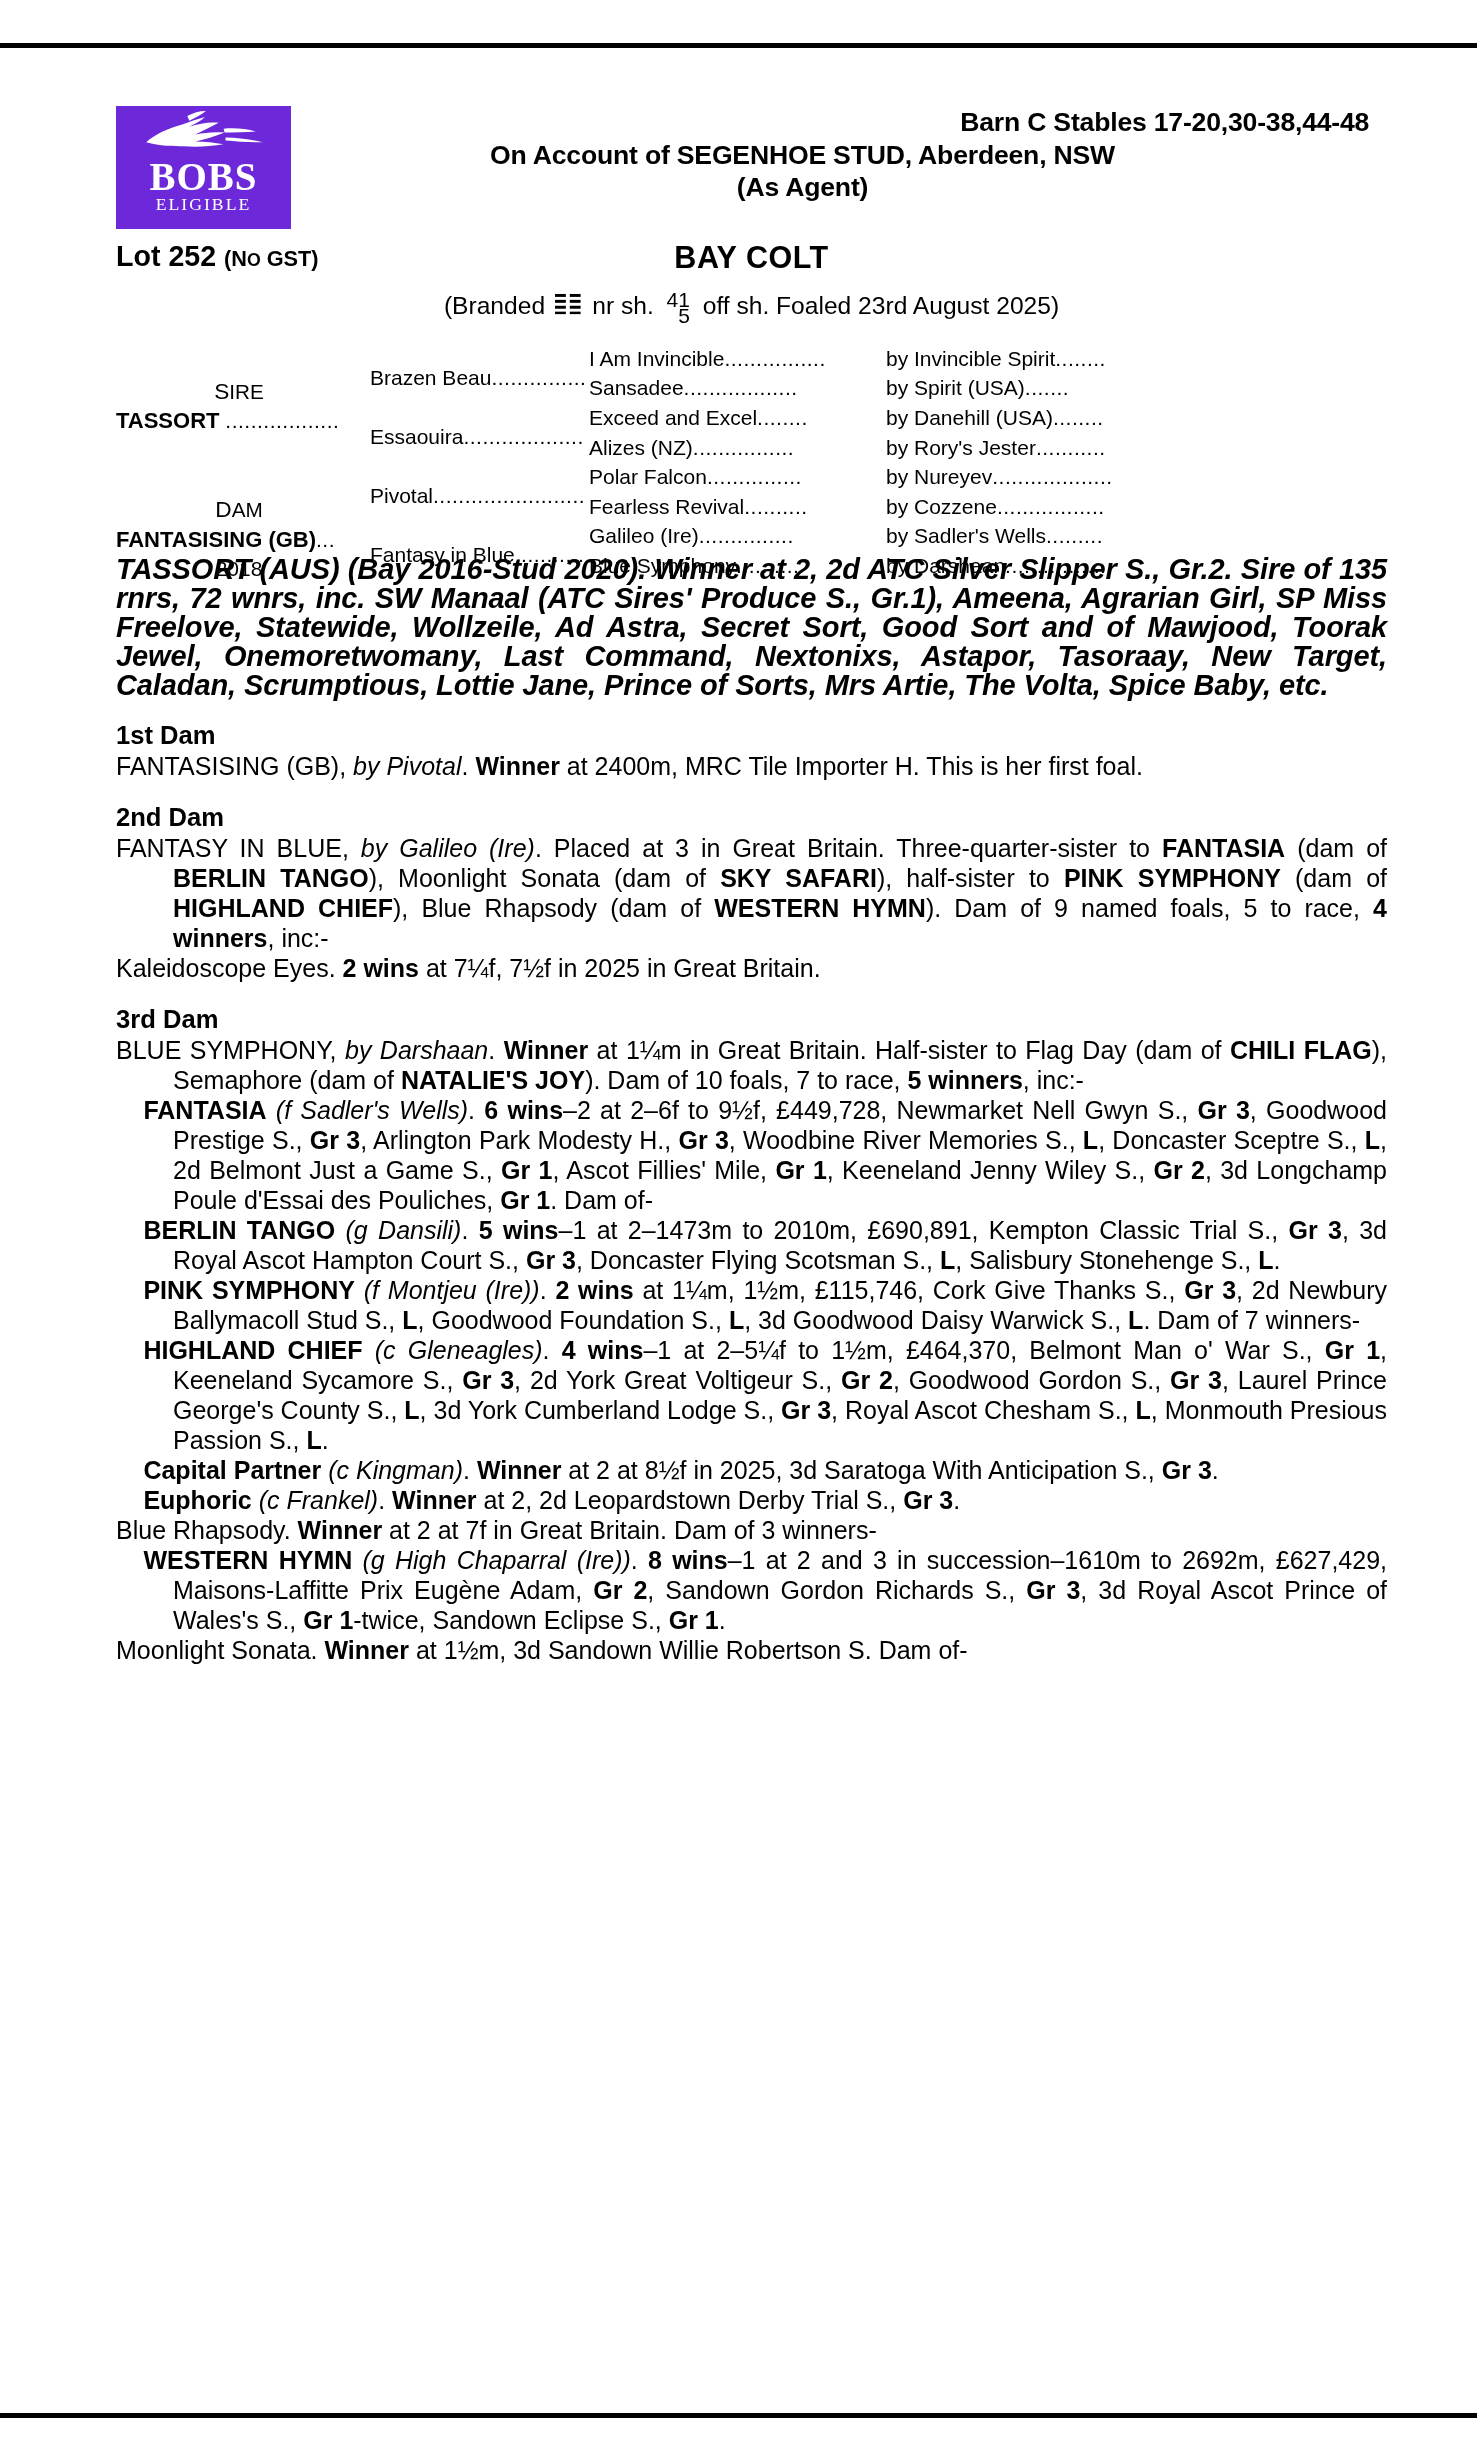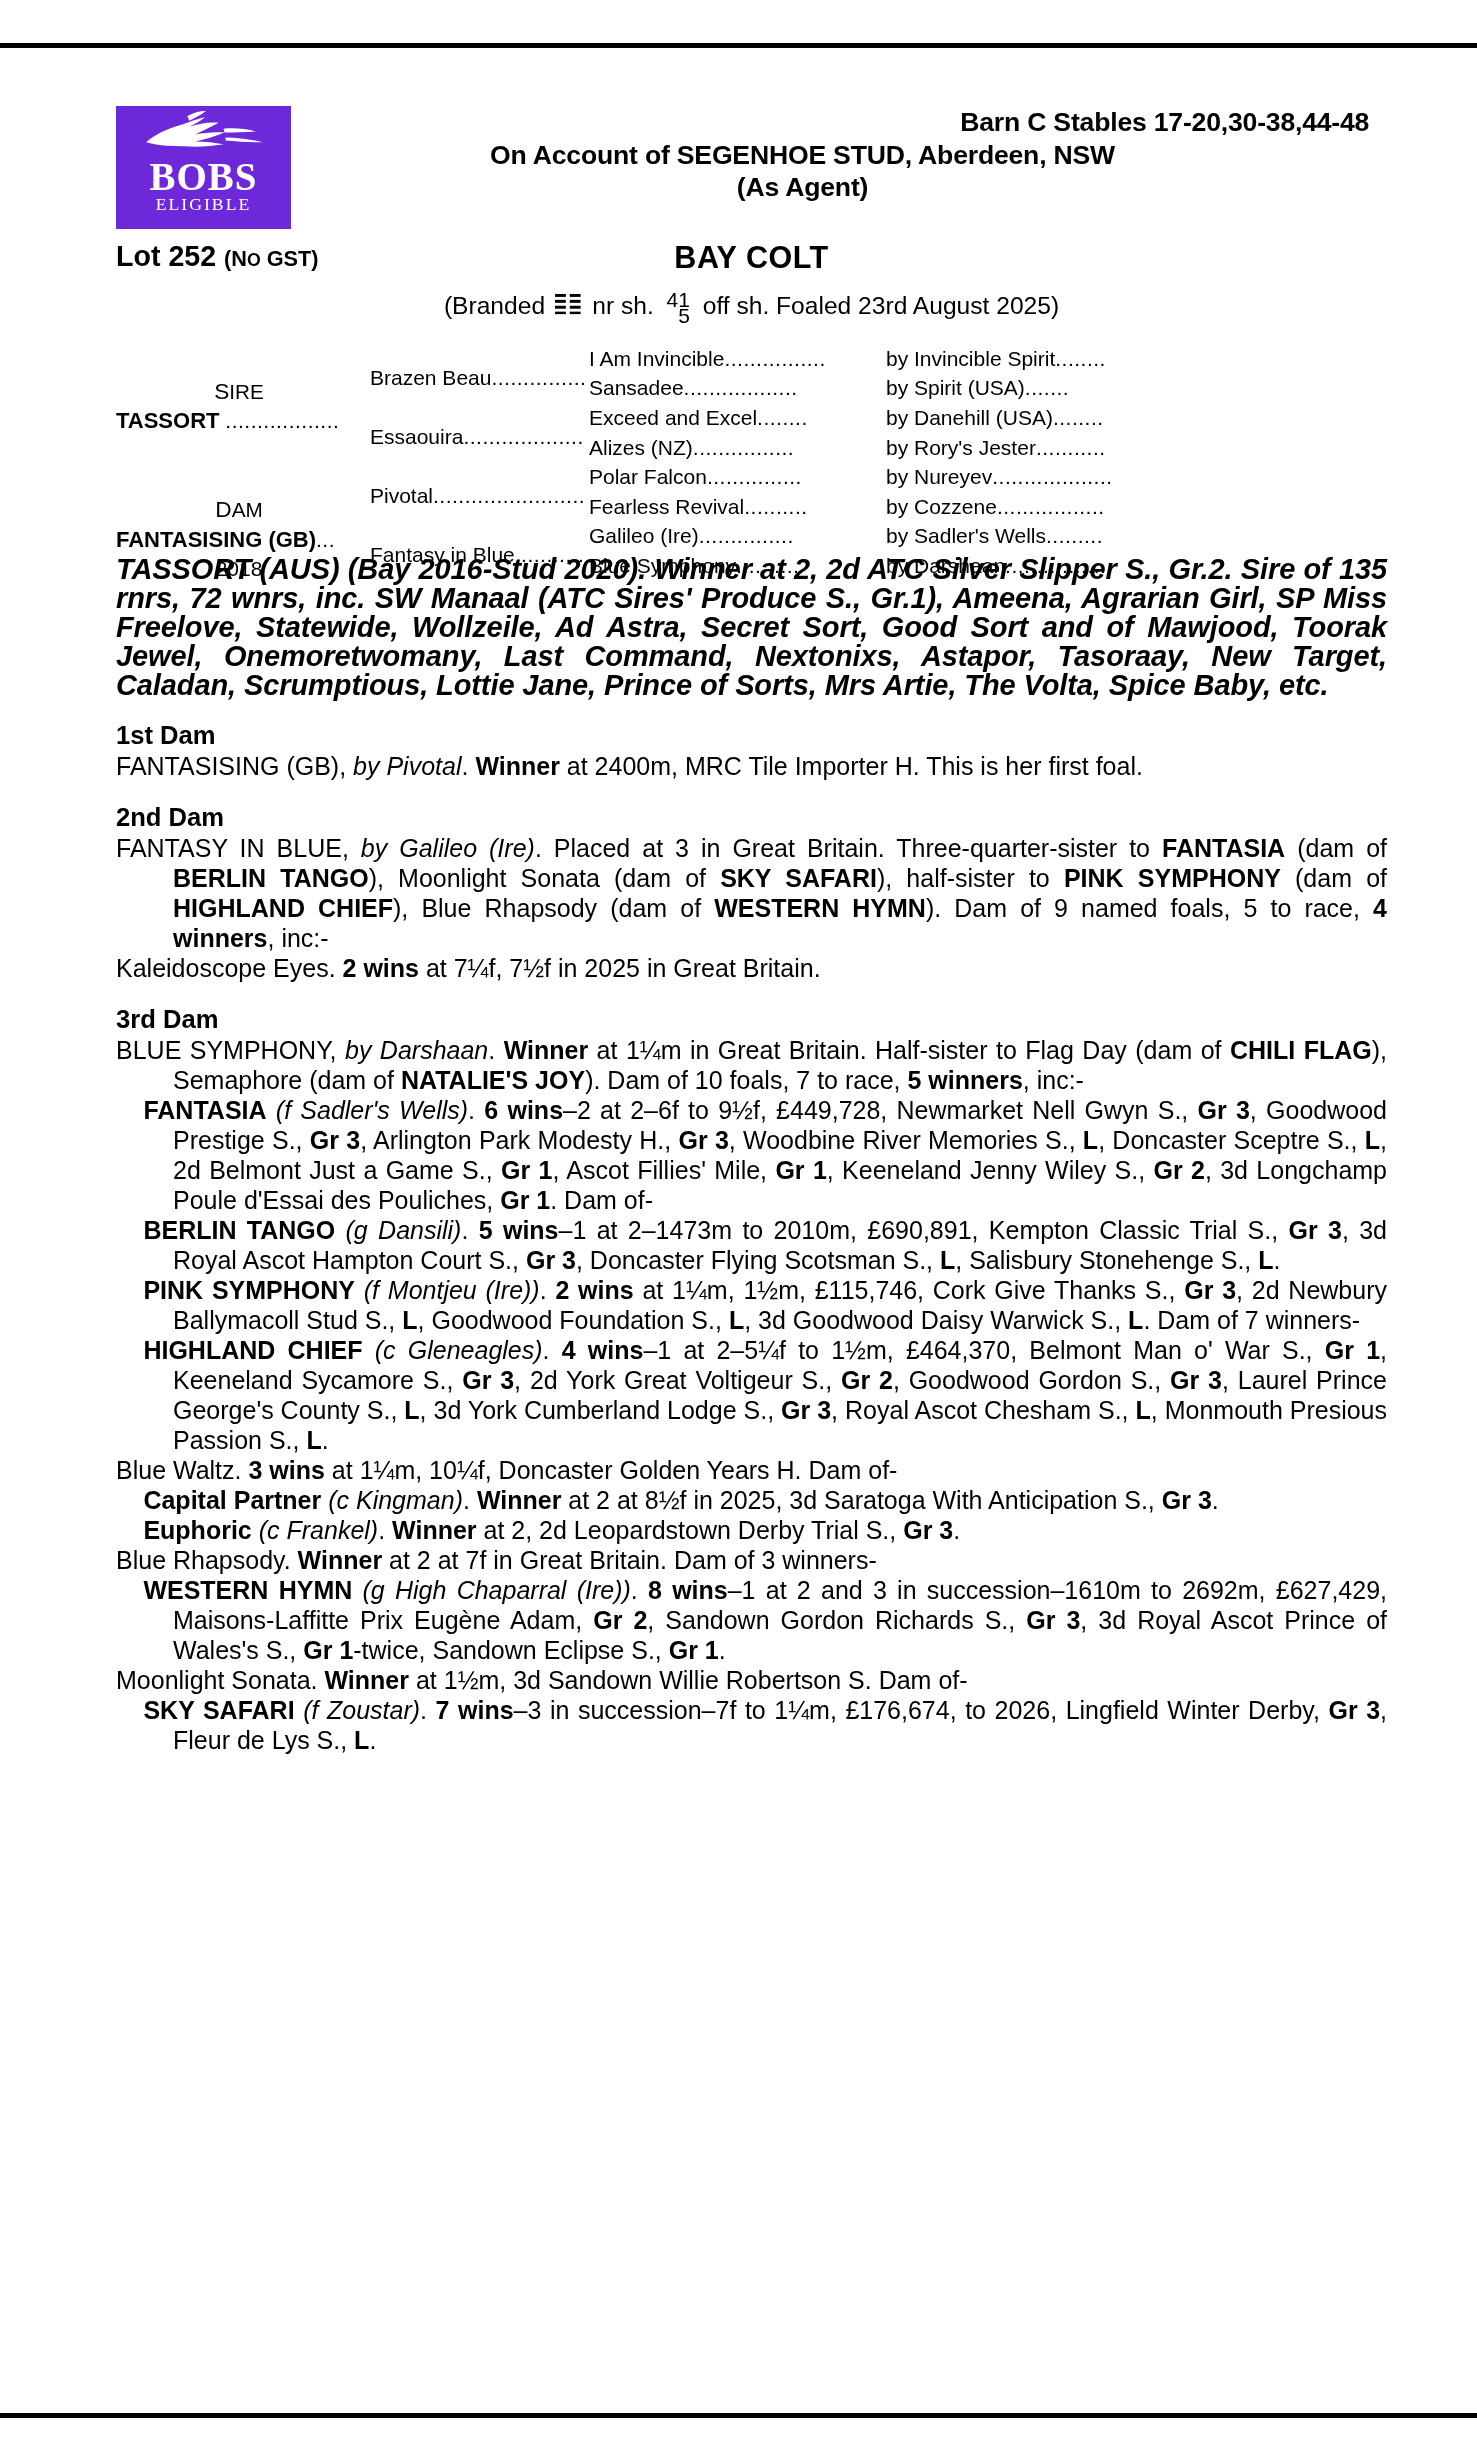--- a/index.html
+++ b/index.html
@@ -358,24 +358,22 @@
     <div class="p hang1 noj"><span>Kaleidoscope Eyes. </span><b>2 wins</b><span> at 7¼f, 7½f in 2025 in Great Britain.</span></div>
 
     <div class="dam-head">3rd Dam</div>
     <div class="p hang1"><span>BLUE SYMPHONY,</span> <i>by Darshaan</i><span>. </span><b>Winner</b><span> at 1¼m in Great Britain. Half-sister to Flag Day (dam of </span><b>CHILI FLAG</b><span>), Semaphore (dam of </span><b>NATALIE'S JOY</b><span>). Dam of 10 foals, 7 to race, </span><b>5 winners</b><span>, inc:-</span></div>
 
     <div>
       <div class="p hang2"><b>FANTASIA</b> <i>(f Sadler's Wells)</i><span class="pg-body">. <b>6 wins</b>–2 at 2–6f to 9½f, £449,728, Newmarket Nell Gwyn S., <b>Gr 3</b>, Goodwood Prestige S., <b>Gr 3</b>, Arlington Park Modesty H., <b>Gr 3</b>, Woodbine River Memories S., <b>L</b>, Doncaster Sceptre S., <b>L</b>, 2d Belmont Just a Game S., <b>Gr 1</b>, Ascot Fillies' Mile, <b>Gr 1</b>, Keeneland Jenny Wiley S., <b>Gr 2</b>, 3d Longchamp Poule d'Essai des Pouliches, <b>Gr 1</b>. Dam of-</span></div>
       <div class="p hang2"><b>BERLIN TANGO</b> <i>(g Dansili)</i><span class="pg-body">. <b>5 wins</b>–1 at 2–1473m to 2010m, £690,891, Kempton Classic Trial S., <b>Gr 3</b>, 3d Royal Ascot Hampton Court S., <b>Gr 3</b>, Doncaster Flying Scotsman S., <b>L</b>, Salisbury Stonehenge S., <b>L</b>.</span></div>
       <div class="p hang2"><b>PINK SYMPHONY</b> <i>(f Montjeu (Ire))</i><span class="pg-body">. <b>2 wins</b> at 1¼m, 1½m, £115,746, Cork Give Thanks S., <b>Gr 3</b>, 2d Newbury Ballymacoll Stud S., <b>L</b>, Goodwood Foundation S., <b>L</b>, 3d Goodwood Daisy Warwick S., <b>L</b>. Dam of 7 winners-</span></div>
       <div class="p hang2"><b>HIGHLAND CHIEF</b> <i>(c Gleneagles)</i><span class="pg-body">. <b>4 wins</b>–1 at 2–5¼f to 1½m, £464,370, Belmont Man o' War S., <b>Gr 1</b>, Keeneland Sycamore S., <b>Gr 3</b>, 2d York Great Voltigeur S., <b>Gr 2</b>, Goodwood Gordon S., <b>Gr 3</b>, Laurel Prince George's County S., <b>L</b>, 3d York Cumberland Lodge S., <b>Gr 3</b>, Royal Ascot Chesham S., <b>L</b>, Monmouth Presious Passion S., <b>L</b>.</span></div>
-      <div class="p hang1 noj"><span>Blue Waltz.</span><span class="pg-body"> <b>3 wins</b> at 1¼m, 10¼f, Doncaster Golden Years H. Dam of-</span></div>
       <div class="p hang2"><b>Capital Partner</b> <i>(c Kingman)</i><span class="pg-body">. <b>Winner</b> at 2 at 8½f in 2025, 3d Saratoga With Anticipation S., <b>Gr 3</b>.</span></div>
       <div class="p hang2 noj"><b>Euphoric</b> <i>(c Frankel)</i><span class="pg-body">. <b>Winner</b> at 2, 2d Leopardstown Derby Trial S., <b>Gr 3</b>.</span></div>
       <div class="p hang1 noj"><span>Blue Rhapsody.</span><span class="pg-body"> <b>Winner</b> at 2 at 7f in Great Britain. Dam of 3 winners-</span></div>
       <div class="p hang2"><b>WESTERN HYMN</b> <i>(g High Chaparral (Ire))</i><span class="pg-body">. <b>8 wins</b>–1 at 2 and 3 in succession–1610m to 2692m, £627,429, Maisons-Laffitte Prix Eugène Adam, <b>Gr 2</b>, Sandown Gordon Richards S., <b>Gr 3</b>, 3d Royal Ascot Prince of Wales's S., <b>Gr 1</b>-twice, Sandown Eclipse S., <b>Gr 1</b>.</span></div>
       <div class="p hang1 noj"><span>Moonlight Sonata.</span><span class="pg-body"> <b>Winner</b> at 1½m, 3d Sandown Willie Robertson S. Dam of-</span></div>
-      <div class="p hang2"><b>SKY SAFARI</b> <i>(f Zoustar)</i><span class="pg-body">. <b>7 wins</b>–3 in succession–7f to 1¼m, £176,674, to 2026, Lingfield Winter Derby, <b>Gr 3</b>, Fleur de Lys S., <b>L</b>.</span></div>
     </div>
 
   </div>
 </div>
 
 
 </body></html>

